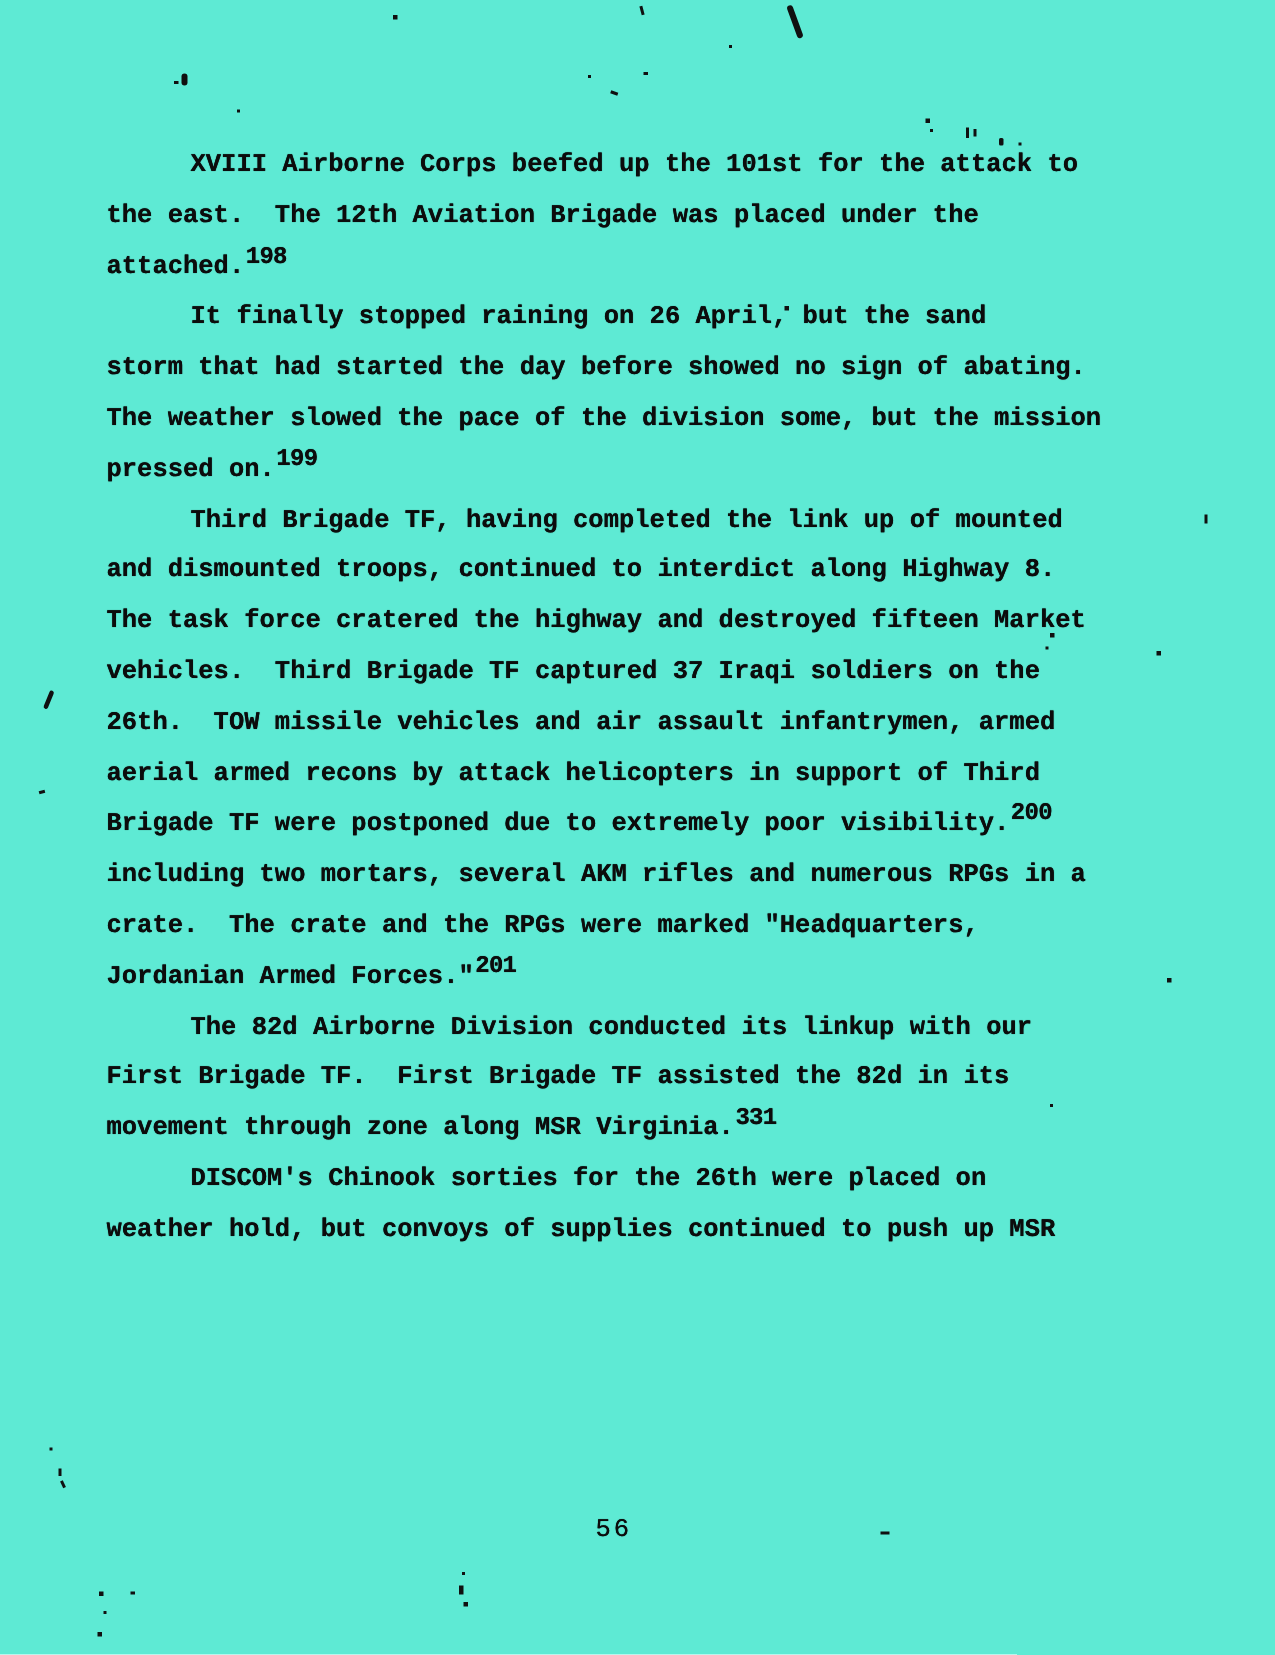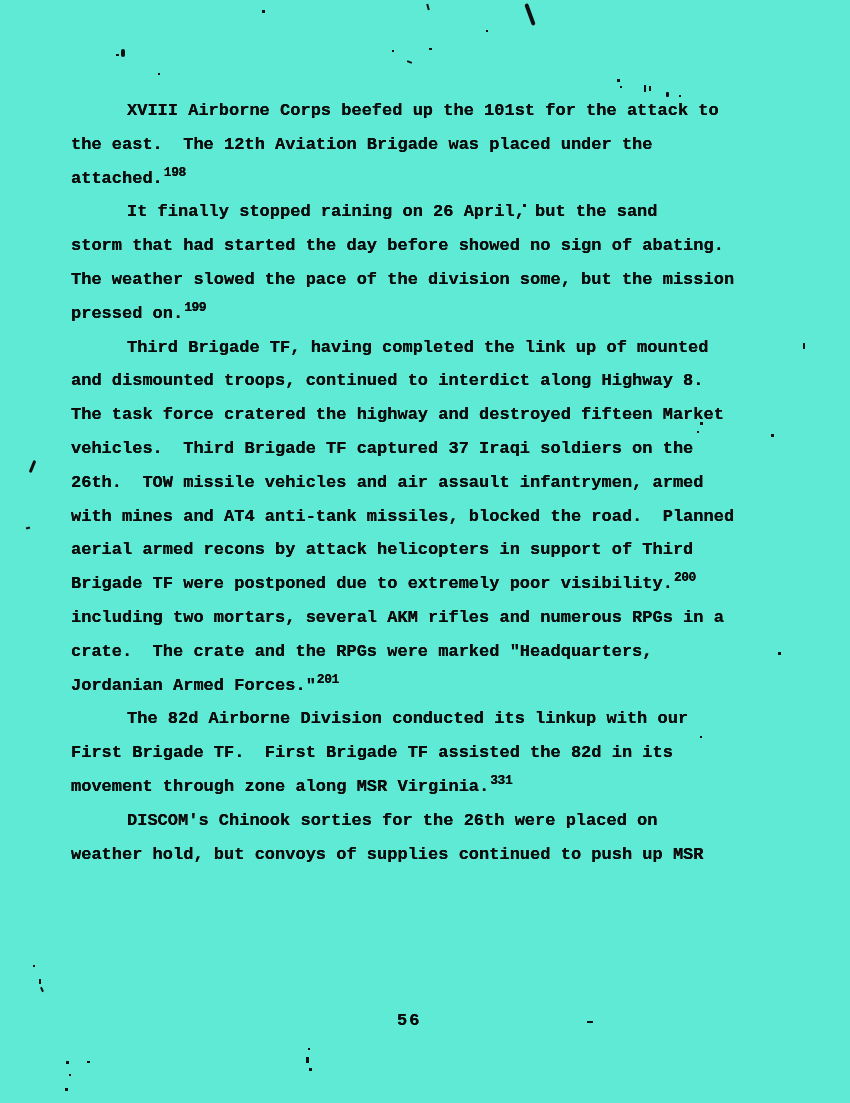--- a/index.html
+++ b/index.html
@@ -28,34 +28,34 @@
     line-height: 33.8px;
     height: 33.8px;
     font-weight: 700;
     letter-spacing: 0px;
     text-shadow: 0 0 0.5px #000;
   }
   .line.indent {
     text-indent: 56px;
   }
   .fnref {
-    font-size: 13px;
+    font-size: 16px;
     font-weight: 700;
     position: relative;
     top: -7px;
     margin-left: 1px;
     letter-spacing: -0.5px;
     margin-top: 37px;
   }
   .pagenum {
     position: absolute;
     left: 397px;
     top: 1011px;
     font-size: 17px;
-    font-weight: 700;
+    font-weight: 400;
     letter-spacing: 2px;
     text-shadow: 0 0 0.5px #000;
   }
   .mark {
     position: absolute;
     background: #101010;
   }
 </style>
 </head>
 <body>
@@ -68,21 +68,20 @@
     <div class="line"><span>attached.</span><span class="fnref">198</span></div>
     <div class="line indent"><span>It finally stopped raining on 26 April, but the sand</span><span class="fnref"></span></div>
     <div class="line"><span>storm that had started the day before showed no sign of abating.</span><span class="fnref"></span></div>
     <div class="line"><span>The weather slowed the pace of the division some, but the mission</span><span class="fnref"></span></div>
     <div class="line"><span>pressed on.</span><span class="fnref">199</span></div>
     <div class="line indent"><span>Third Brigade TF, having completed the link up of mounted</span><span class="fnref"></span></div>
     <div class="line"><span>and dismounted troops, continued to interdict along Highway 8.</span><span class="fnref"></span></div>
     <div class="line"><span>The task force cratered the highway and destroyed fifteen Market</span><span class="fnref"></span></div>
     <div class="line"><span>vehicles.  Third Brigade TF captured 37 Iraqi soldiers on the</span><span class="fnref"></span></div>
     <div class="line"><span>26th.  TOW missile vehicles and air assault infantrymen, armed</span><span class="fnref"></span></div>
-    <div class="line"><span>with mines and AT4 anti-tank missiles, blocked the road.  Planned</span><span class="fnref"></span></div>
     <div class="line"><span>aerial armed recons by attack helicopters in support of Third</span><span class="fnref"></span></div>
     <div class="line"><span>Brigade TF were postponed due to extremely poor visibility.</span><span class="fnref">200</span></div>
     <div class="line"><span>including two mortars, several AKM rifles and numerous RPGs in a</span><span class="fnref"></span></div>
     <div class="line"><span>crate.  The crate and the RPGs were marked "Headquarters,</span><span class="fnref"></span></div>
     <div class="line"><span>Jordanian Armed Forces."</span><span class="fnref">201</span></div>
     <div class="line indent"><span>The 82d Airborne Division conducted its linkup with our</span><span class="fnref"></span></div>
     <div class="line"><span>First Brigade TF.  First Brigade TF assisted the 82d in its</span><span class="fnref"></span></div>
     <div class="line"><span>movement through zone along MSR Virginia.</span><span class="fnref">331</span></div>
     <div class="line indent"><span>DISCOM's Chinook sorties for the 26th were placed on</span><span class="fnref"></span></div>
     <div class="line"><span>weather hold, but convoys of supplies continued to push up MSR</span><span class="fnref"></span></div>

